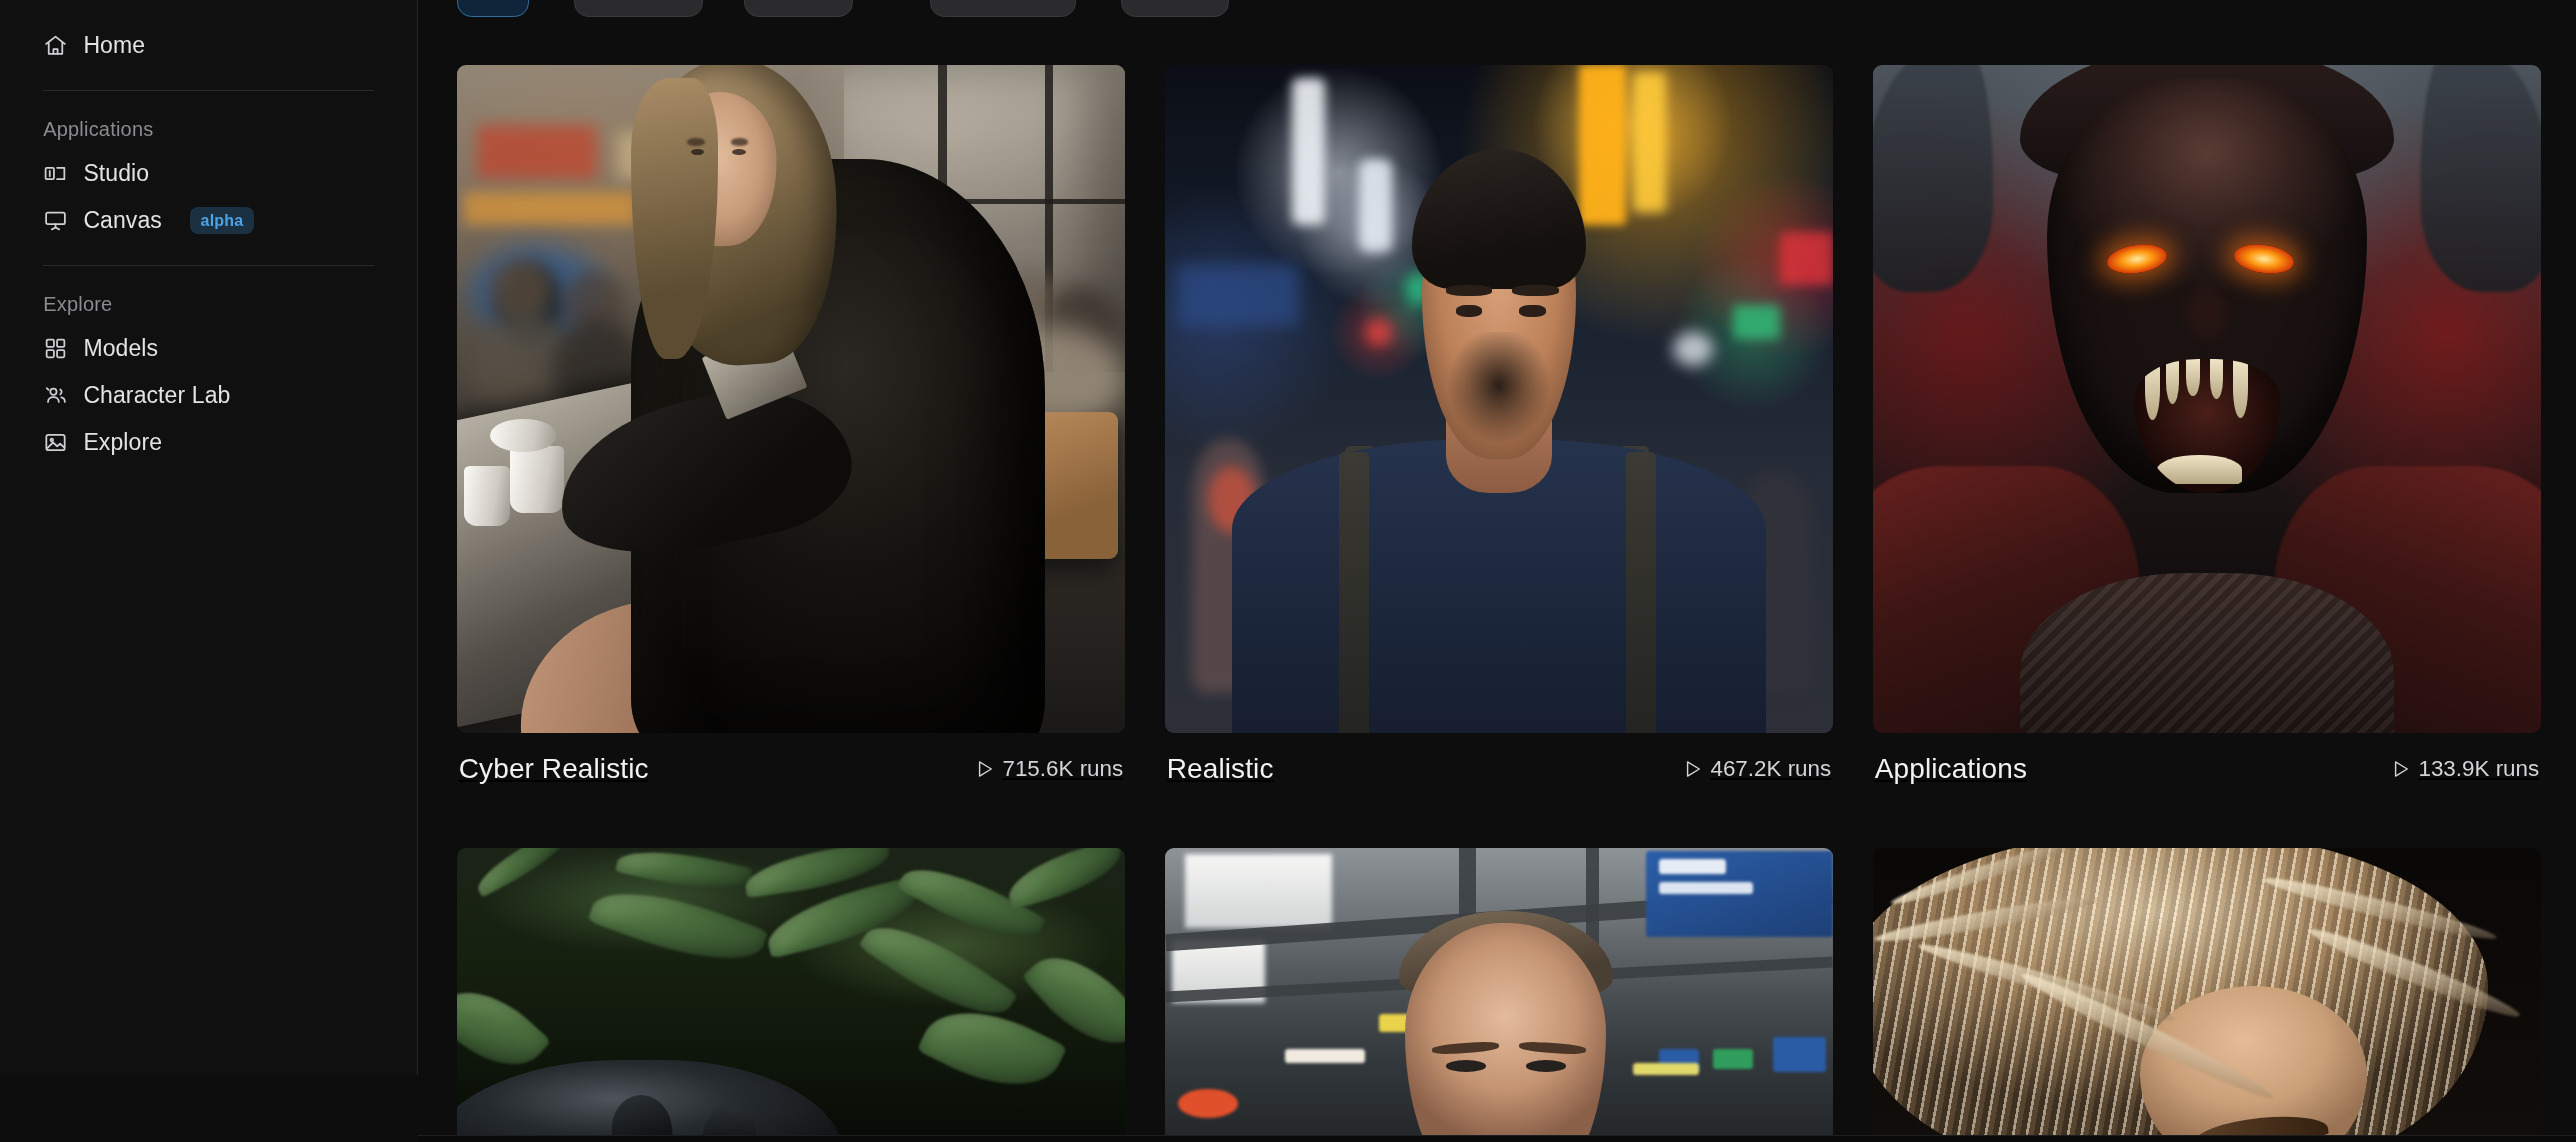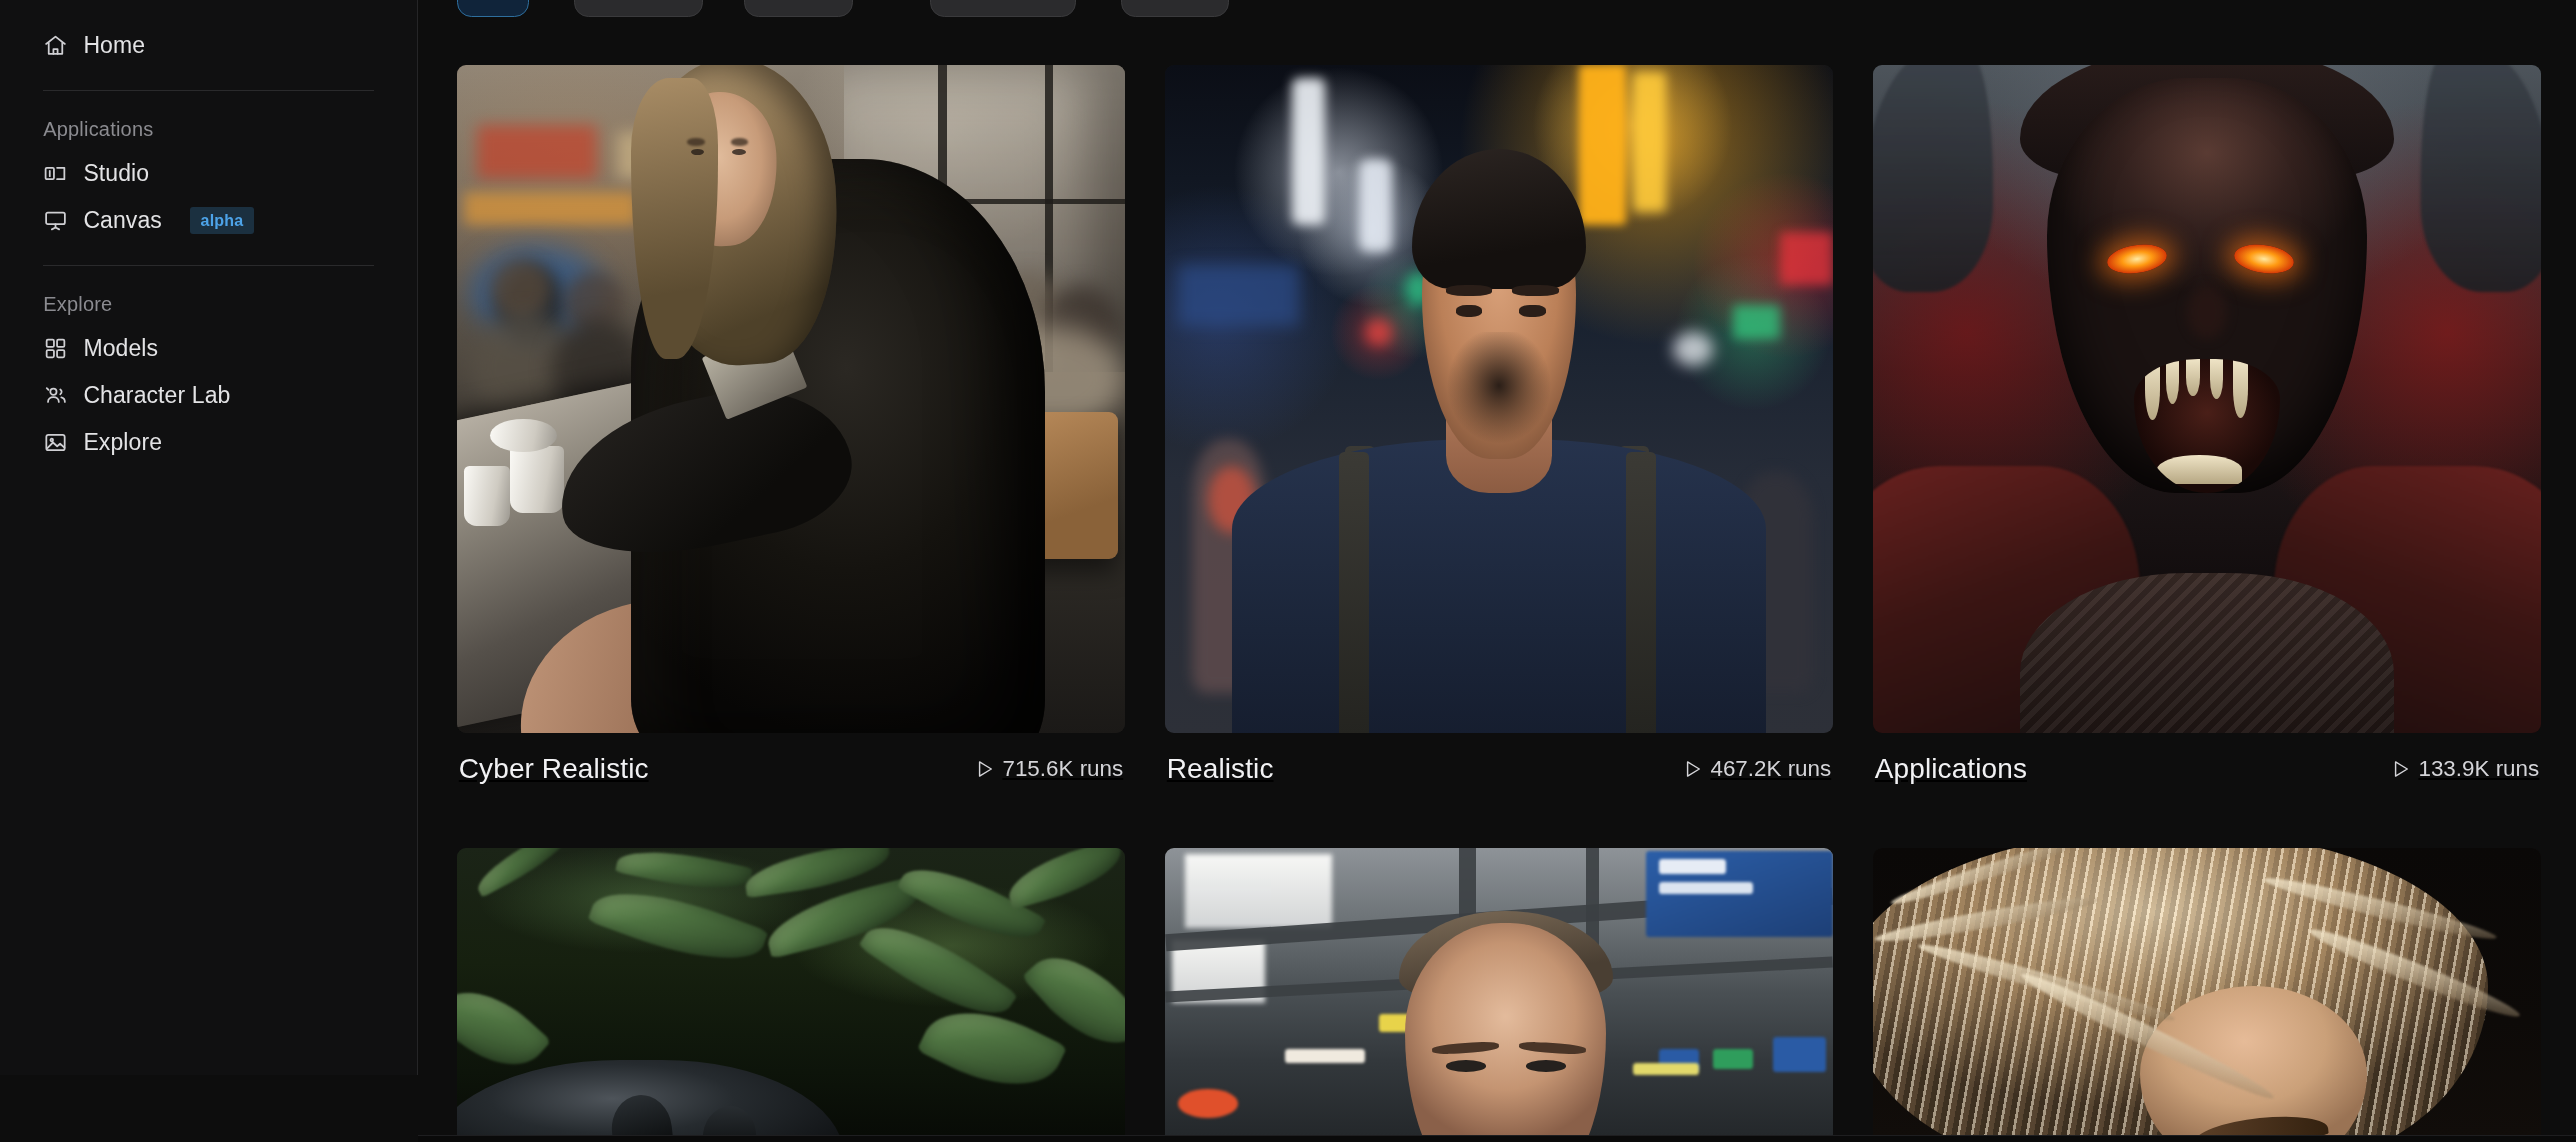--- a/index.html
+++ b/index.html
@@ -31,21 +31,21 @@
   .nav-top { margin-top: 21.5px; }
   .divider { height: 0.9px; background: #2a2a2c; margin: 21.5px 7.2px 0 7.2px; }
   .section-label {
     color: #8b8b90; font-size: 20px; letter-spacing: 0.2px;
     padding: 0 7.2px; margin: 27px 0 9px 0;
   }
   .badge-alpha {
     display: inline-block; margin-left: 12.6px;
     background: #1b3040; color: #4da3e8;
     font-size: 16px; font-weight: 600;
-    padding: 3.6px 10.8px; border-radius: 3px; line-height: 1.2;
+    padding: 3.6px 10.8px; border-radius: 8px; line-height: 1.2;
     letter-spacing: 0.2px;
   }
 
   
   .main {
     flex: 1 1 auto; height: 1143px;
     background: #0d0d0d; position: relative; overflow: hidden;
   }
   
   .chips {

